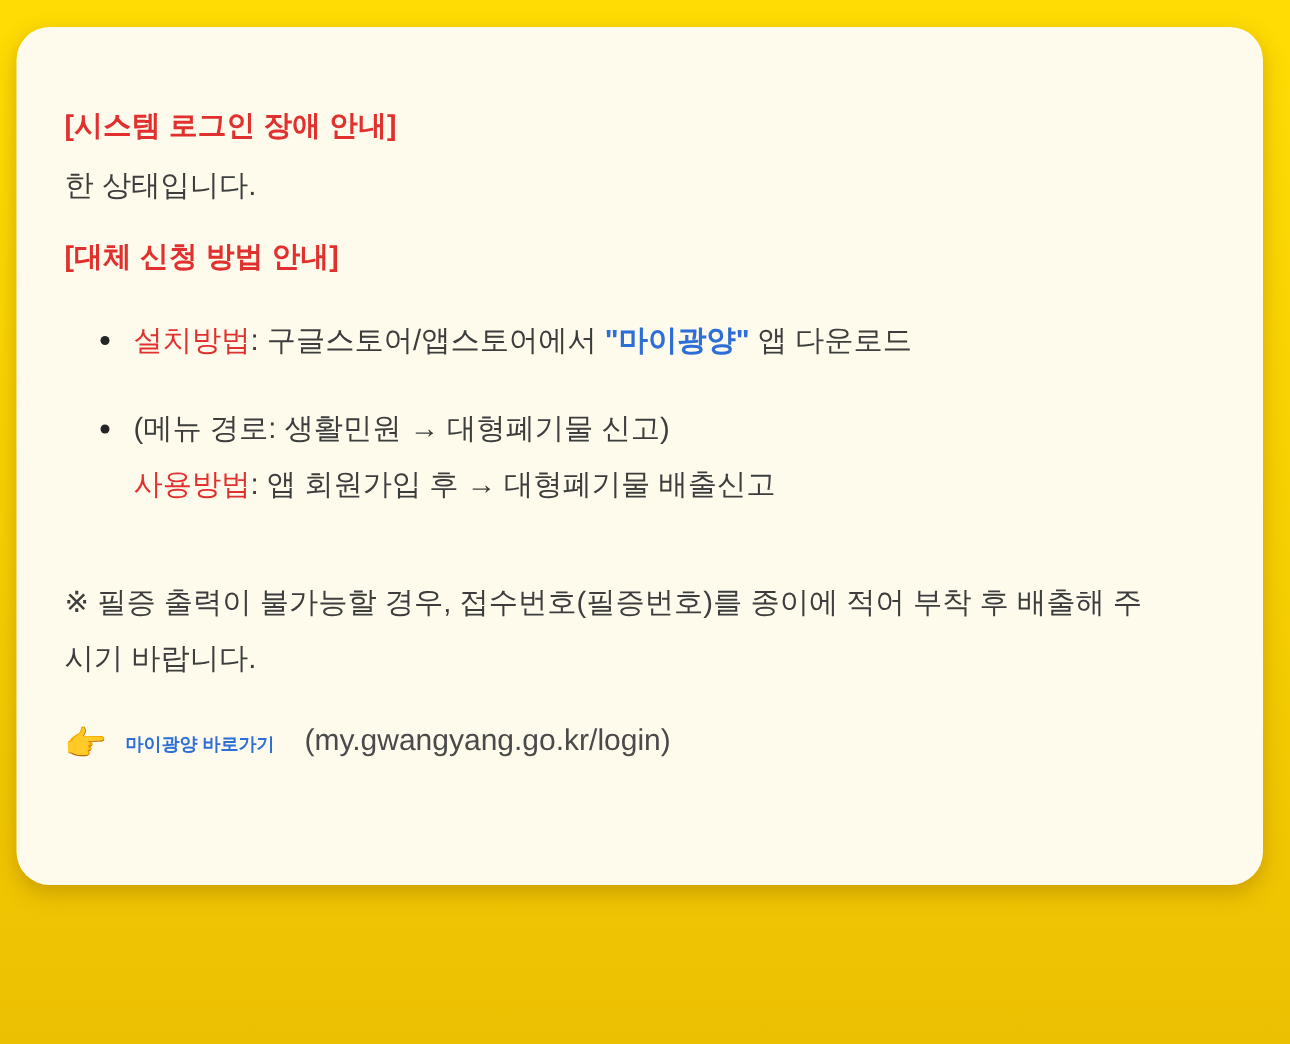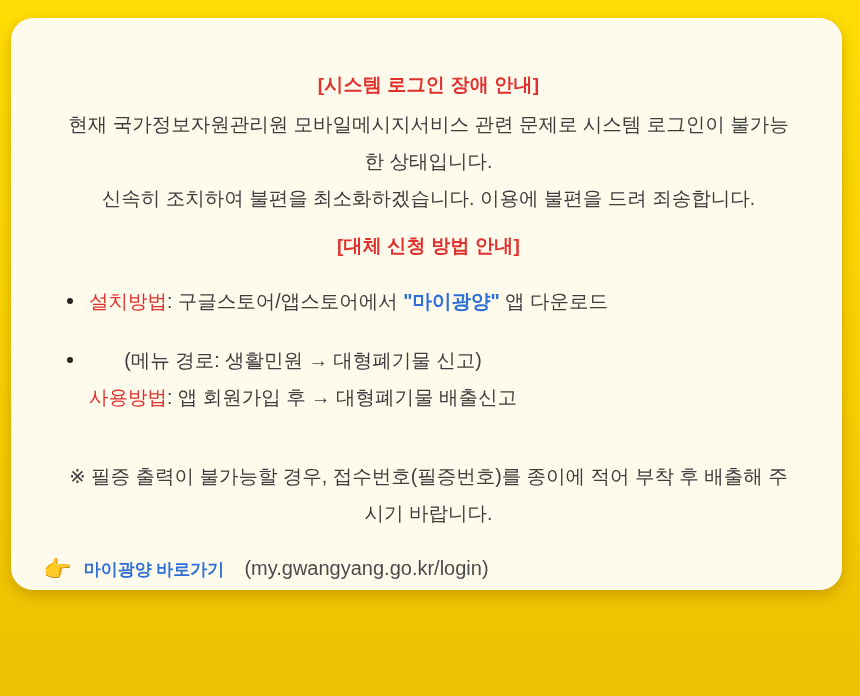--- a/index.html
+++ b/index.html
@@ -19,21 +19,20 @@
     position: absolute;
     left: 11px;
     top: 18px;
     width: 831px;
     height: 572px;
     box-sizing: border-box;
     background: #fffbec;
     border-radius: 22px;
     box-shadow: 0 5px 14px rgba(160, 110, 0, 0.45);
     padding: 53px 28px 0 32px;
-    text-align: center;
   }
   .section-heading {
     font-size: 19px;
     font-weight: 700;
     line-height: 28px;
     color: #e0312f;
     letter-spacing: 0.2px;
   }
   .body-text {
     font-size: 19.5px;
@@ -69,21 +68,21 @@
     align-items: baseline;
   }
   .pointing-emoji {
     font-size: 23px;
     color: #f6a823;
     margin-right: 12px;
     align-self: center;
     line-height: 28px;
   }
   .shortcut-link {
-    font-size: 17px;
+    font-size: 12px;
     font-weight: 700;
     color: #2d6fd6;
     line-height: 28px;
     text-decoration: none;
     cursor: pointer;
   }
   .shortcut-url {
     font-size: 20px;
     color: #4a4a4a;
     margin-left: 20px;
@@ -91,23 +90,21 @@
   }
 </style>
 </head>
 <body>
 
 <div class="notice-panel">
 
   <div class="section-heading">[시스템 로그인 장애 안내]</div>
 
   <div class="body-text para-block">
-    <div>현재 국가정보자원관리원 모바일메시지서비스 관련 문제로 시스템 로그인이 불가능</div>
     <div>한 상태입니다.</div>
-    <div>신속히 조치하여 불편을 최소화하겠습니다. 이용에 불편을 드려 죄송합니다.</div>
   </div>
 
   <div class="section-heading heading-2">[대체 신청 방법 안내]</div>
 
 
   <div class="bullet-list body-text">
 
     <div class="bullet-item">
       <span class="bullet-dot"></span>
       <div>

